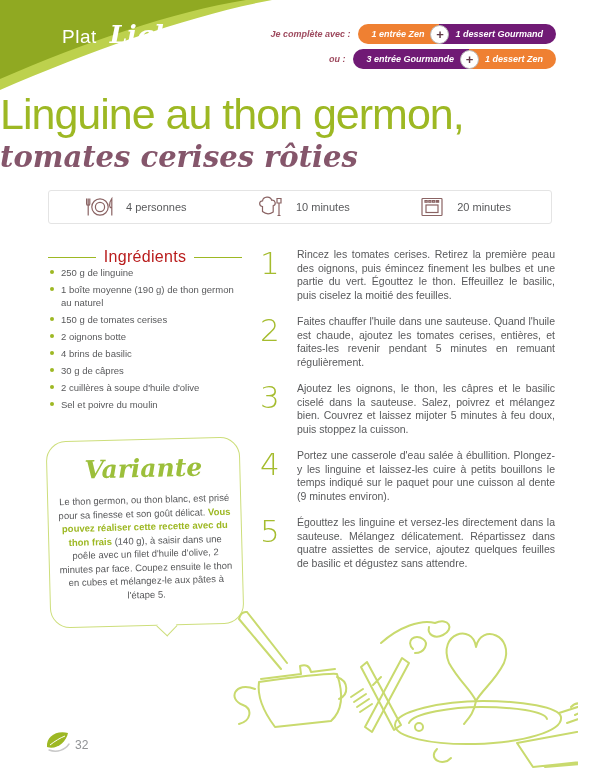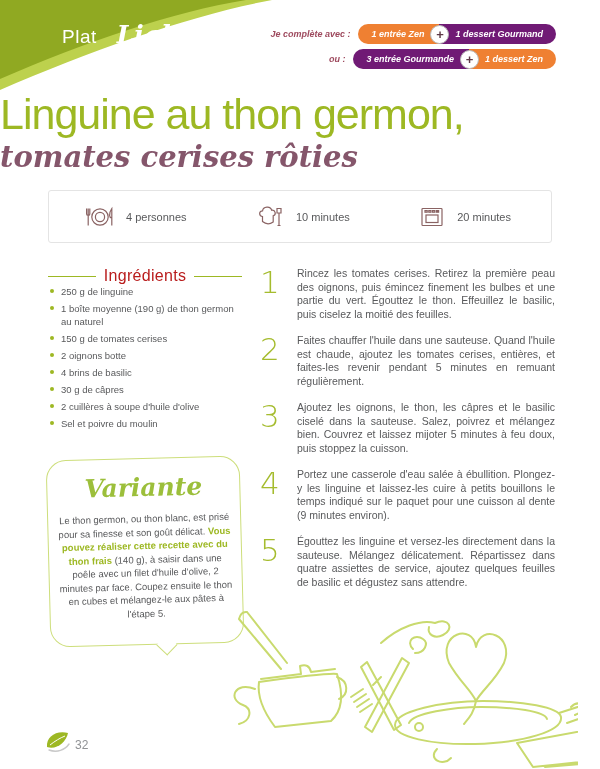--- a/index.html
+++ b/index.html
@@ -6,21 +6,21 @@
   html,body { background:#f2f2f2; }
   body { font-family: "Liberation Sans", sans-serif; }
   .page {
     position: relative; width: 600px; height: 769px;
     background: #fff; overflow: hidden; margin: 0 auto;
   }
   
   .banner-svg { position:absolute; top:0; left:0; }
   .banner-text {
     position:absolute; top:20px; left:62px; color:#fff;
-    display:flex; align-items:baseline; gap:20px;
+    display:flex; align-items:baseline; gap:13px;
   }
   .banner-cat { font-size:19px; letter-spacing:.5px; }
   .banner-style { font-family:"DejaVu Serif", serif; font-style:italic; font-weight:700; font-size:25px; }
   
   .pairing { position:absolute; top:24px; right:44px; display:flex; flex-direction:column; gap:5px; align-items:flex-end; }
   .pair-row { display:flex; align-items:center; gap:8px; }
   .pair-label { font-size:9px; font-weight:700; font-style:italic; color:#9e4a5e; }
   .pill { display:flex; align-items:center; }
   .seg { color:#fff; font-size:9px; font-weight:700; font-style:italic; padding:5px 13px; white-space:nowrap; }
   .seg-left { border-radius:11px 0 0 11px; padding-right:16px; }
@@ -32,21 +32,21 @@
     color:#5d3a47; font-size:13px; font-weight:700; display:flex; align-items:center; justify-content:center;
     margin:0 -10px; z-index:2; flex-shrink:0;
   }
   
   .title-block { padding-top:92px; text-align:left; }
   .recipe-title { color:#9db823; font-size:43px; font-weight:400; letter-spacing:-1px; line-height:1.05; }
   .recipe-subtitle { font-family:"DejaVu Serif", serif; font-style:italic; font-weight:700;
     color:#85566b; font-size:29px; margin-top:3px; }
   
   .meta-bar {
-    margin:16px 48px 0; border:1px solid #e4e4e4; border-radius:3px; height:53px;
+    margin:16px 48px 0; border:1px solid #e4e4e4; border-radius:3px; height:34px;
     display:flex; align-items:center; justify-content:space-between; padding:0 40px 0 36px; background:#fff;
   }
   .meta-item { display:flex; align-items:center; gap:11px; }
   .meta-item svg { flex-shrink:0; }
   .meta-text { font-size:11px; color:#58595b; }
   
   .main { display:flex; margin:24px 45px 0 48px; gap:18px; }
   .col-left { width:194px; flex-shrink:0; }
   .col-right { flex:1; }
   

